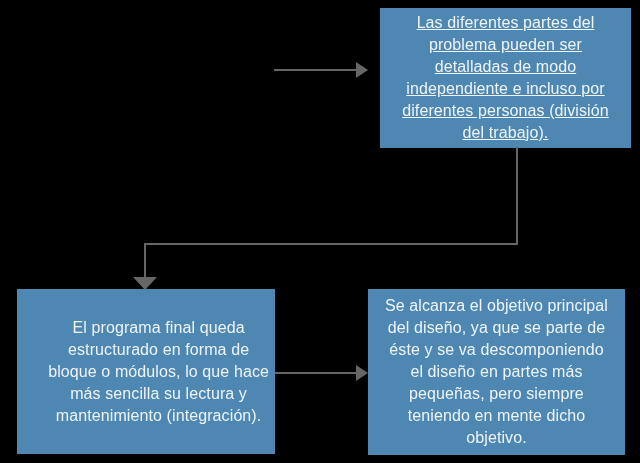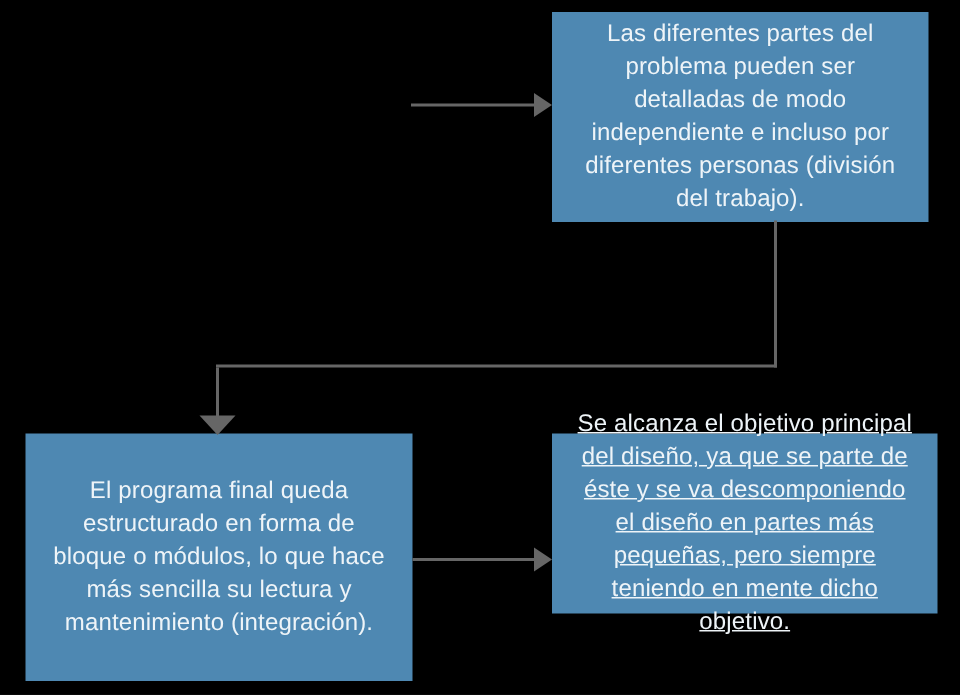--- a/index.html
+++ b/index.html
@@ -29,23 +29,23 @@
   }
   .box-text {
     font-size: 16px;
     line-height: 22px;
     font-weight: 400;
     white-space: pre-line;
     padding: 0 6px;
     letter-spacing: 0.1px;
   }
   .box-top-left     { left: 17px;  top: 8px;   width: 257px; height: 140px; }
-  .box-top-right    { left: 368px; top: 8px;   width: 251px; height: 140px; }
-  .box-bottom-left  { left: 17px;  top: 289px; width: 258px; height: 165px; }
-  .box-bottom-right { left: 368px; top: 289px; width: 257px; height: 120px; text-decoration: underline; }
+  .box-top-right    { left: 380px; top: 8px;   width: 251px; height: 140px; text-decoration: underline; }
+  .box-bottom-left  { left: 17px;  top: 289px; width: 258px; height: 165px; justify-content: flex-end; }
+  .box-bottom-right { left: 368px; top: 289px; width: 257px; height: 166px; }
 
   .conn-seg {
     position: absolute;
     background: var(--arrow, #666666);
   }
   
   .connA-line { left: 274px; top: 69px; width: 82px; height: 2px; }
   .connA-head {
     position: absolute; left: 356px; top: 62px;
     width: 0; height: 0;

